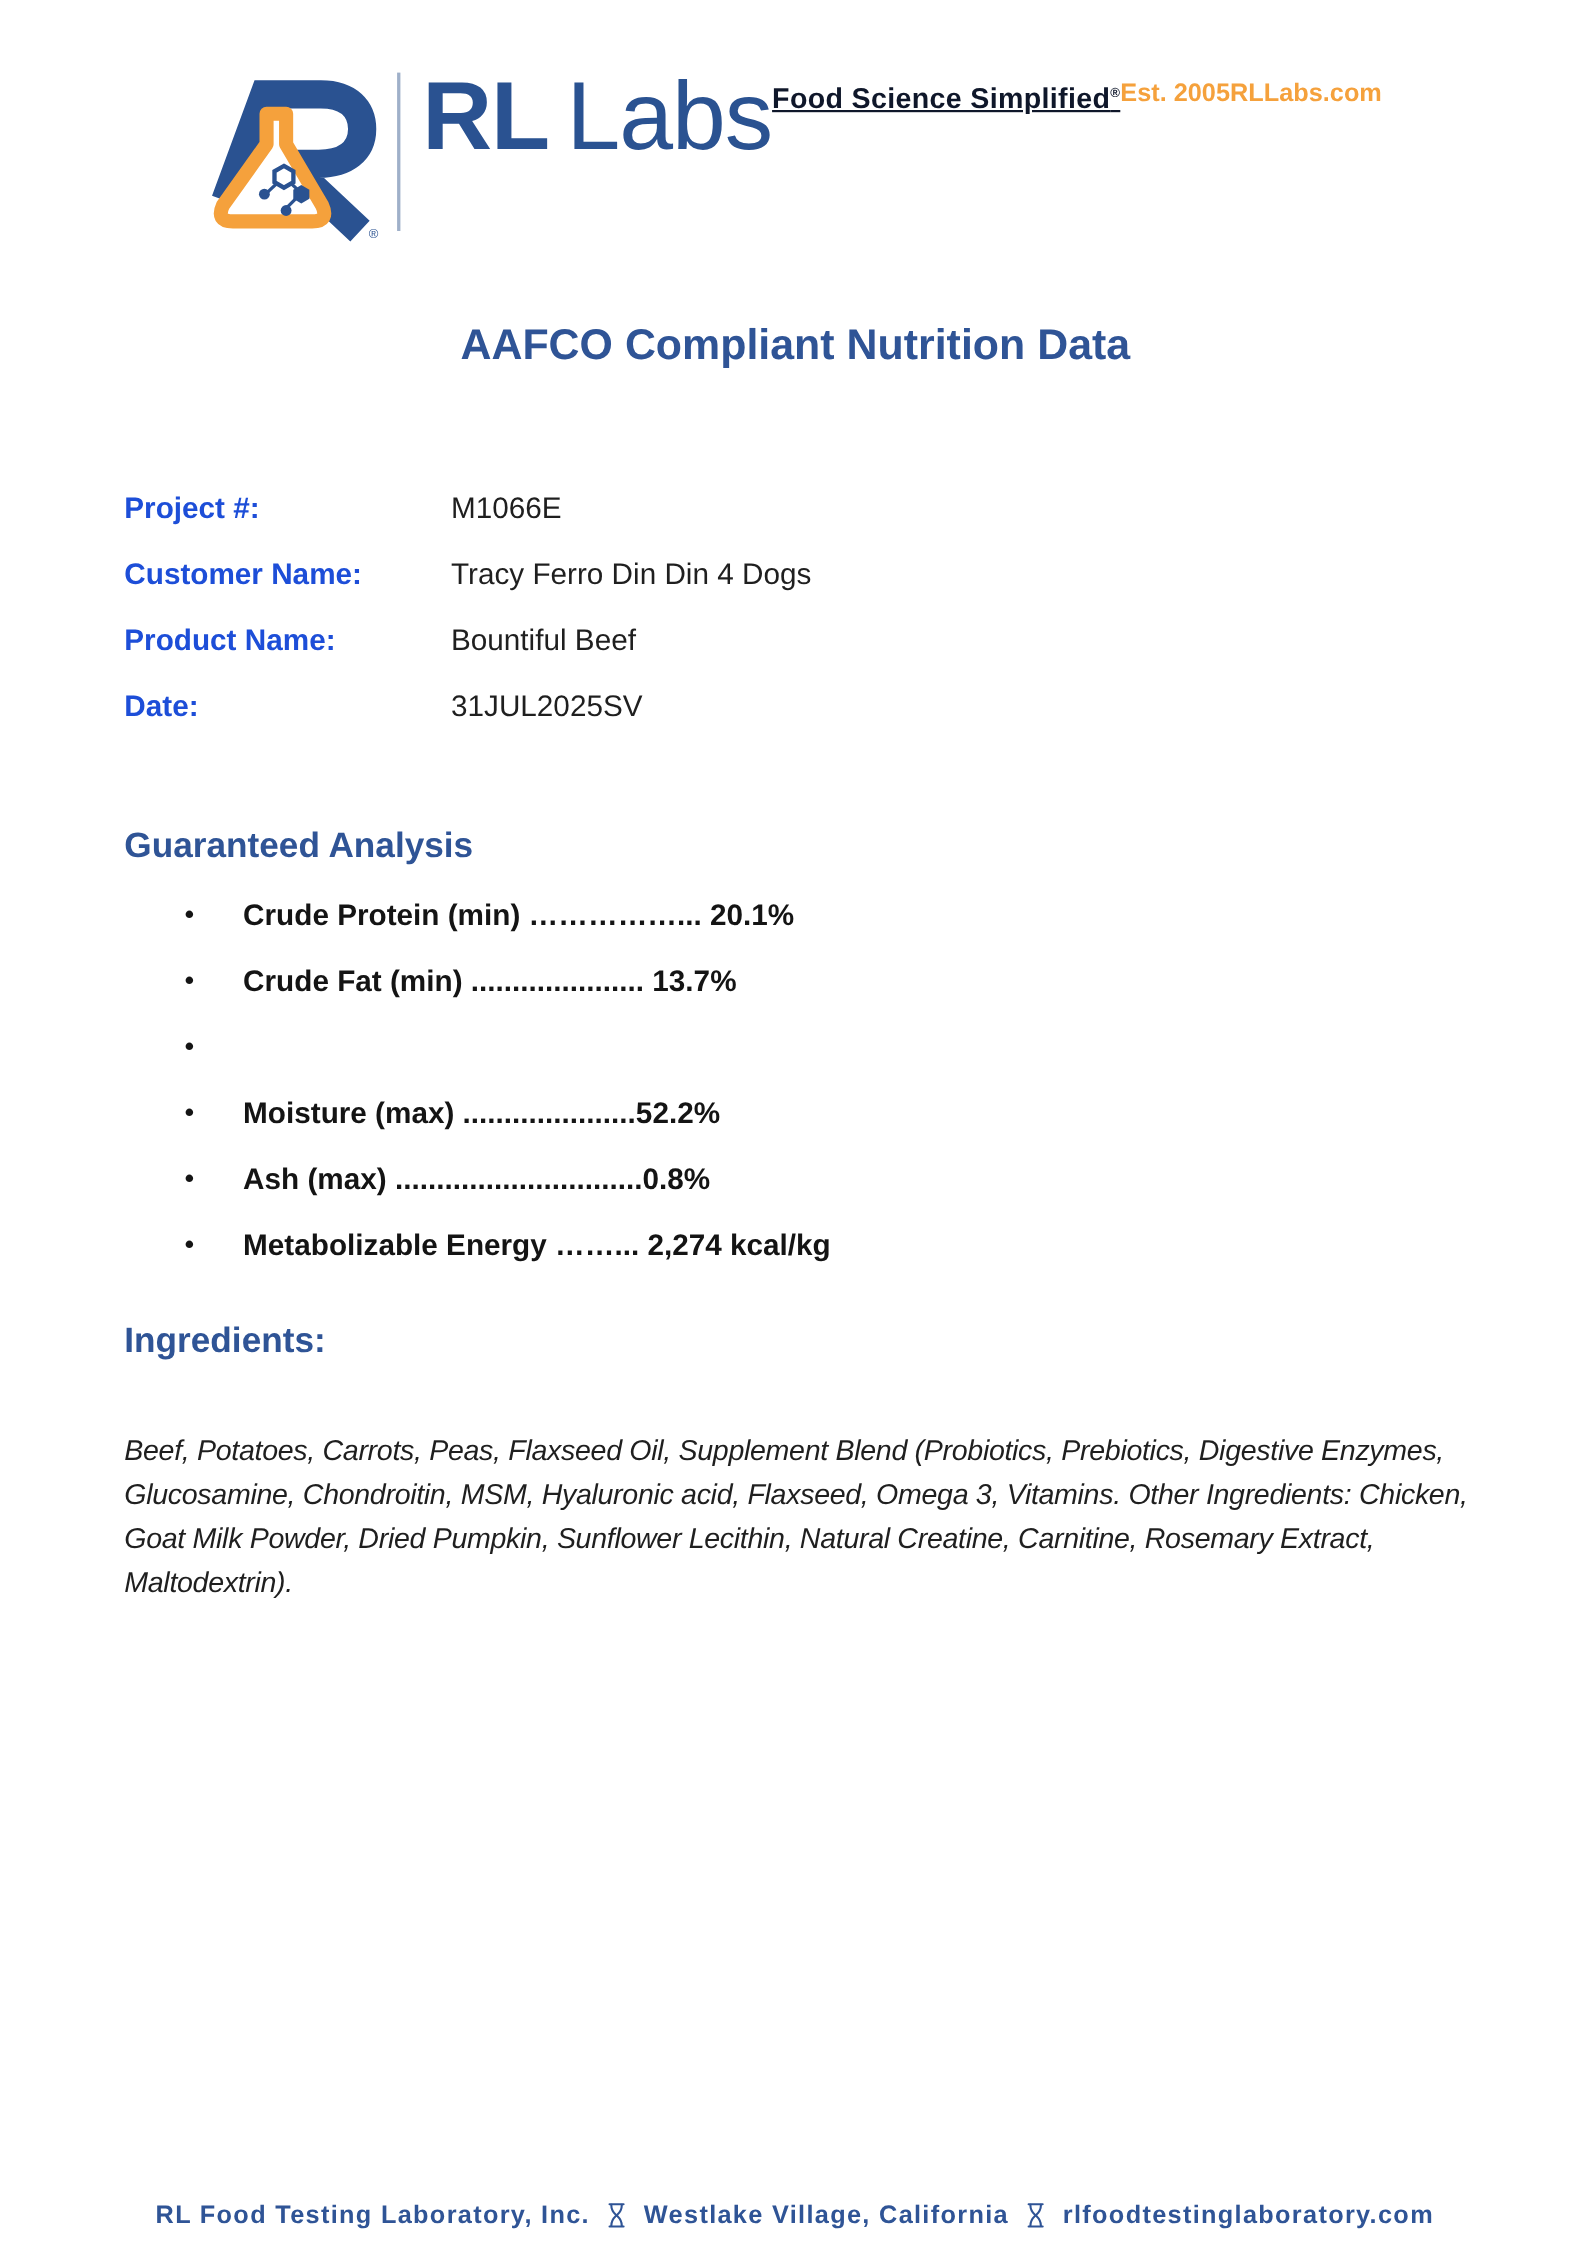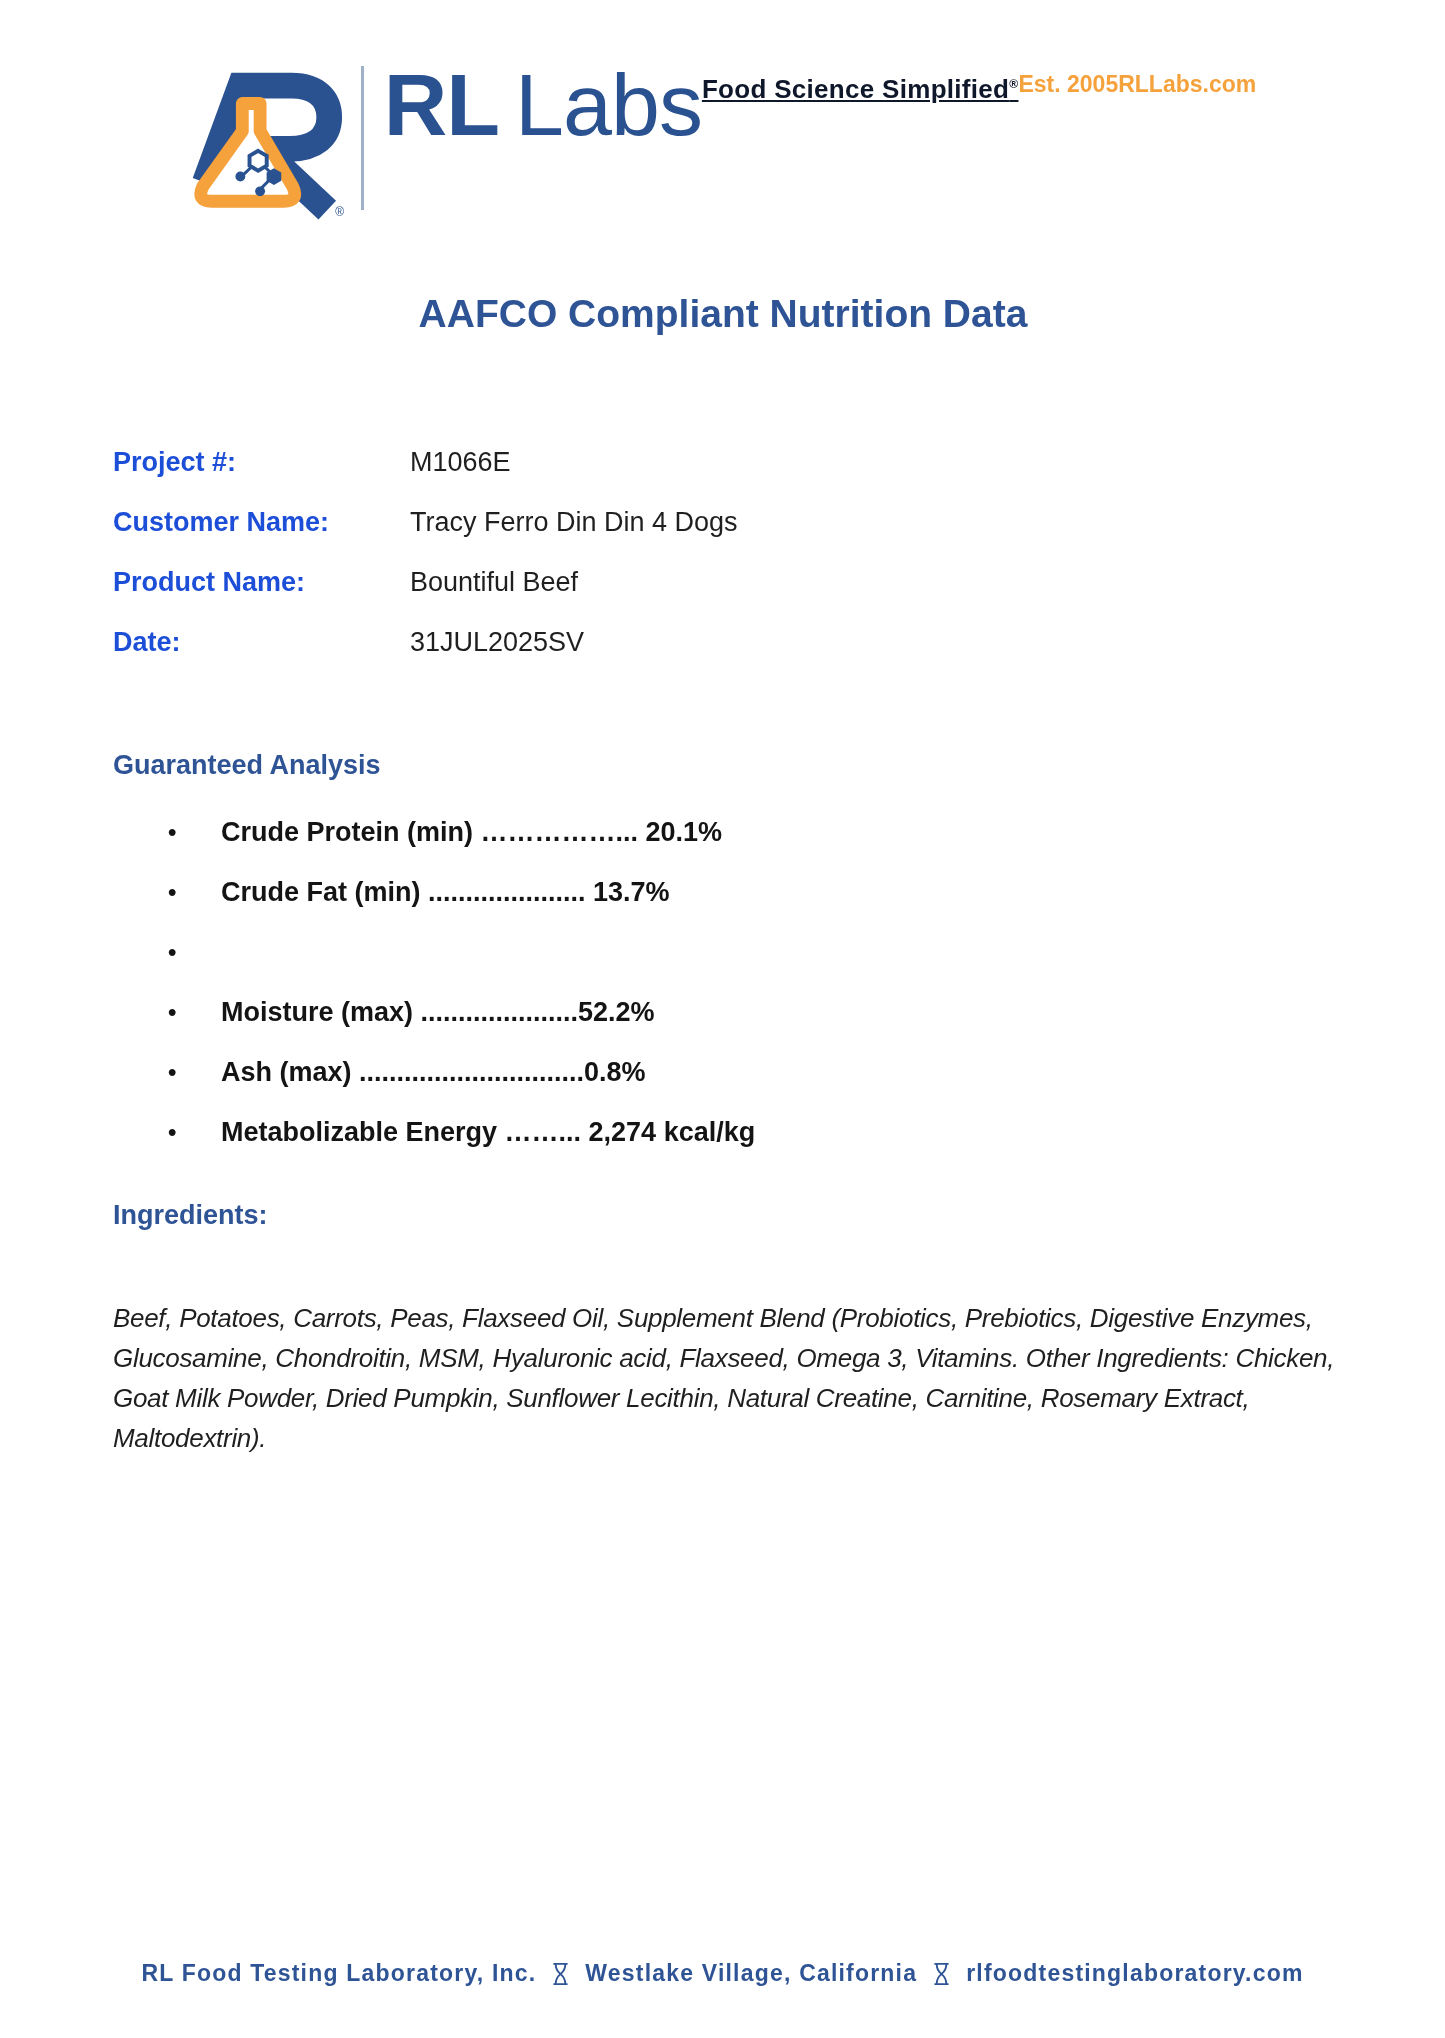--- a/index.html
+++ b/index.html
@@ -71,21 +71,21 @@
   
   .fields { position: absolute; top: 448px; left: 113px; font-size: 27px; }
   .field-row { display: flex; line-height: 28px; margin-bottom: 32px; }
   .field-label { width: 297px; font-weight: 700; color: #1d4ed8; }
   .field-value { color: #1f1f1f; }
 
   
   .section-heading {
     position: absolute;
     left: 113px;
-    font-size: 27px;
+    font-size: 32px;
     font-weight: 700;
     color: #2f5496;
   }
   .ga-heading { top: 750px; }
   .ga-list { position: absolute; top: 818px; left: 168px; font-size: 27px; font-weight: 700; color: #141414; }
   .ga-item { display: flex; line-height: 28px; margin-bottom: 32px; }
   .ga-bullet { width: 53px; font-size: 24px; }
 
   
   .ing-heading { top: 1200px; text-align: right; }
@@ -96,21 +96,21 @@
     font-size: 26px;
     line-height: 40px;
     letter-spacing: -0.3px;
     color: #1f1f1f;
     font-style: italic;
   }
 
   
   .footer {
     position: absolute;
-    top: 1960px; left: 0;
+    top: 2000px; left: 0;
     width: 100%;
     display: flex;
     justify-content: center;
     align-items: center;
     gap: 16px;
     font-size: 23px;
     font-weight: 700;
     letter-spacing: 1.2px;
     color: #2f5496;
     white-space: nowrap;

